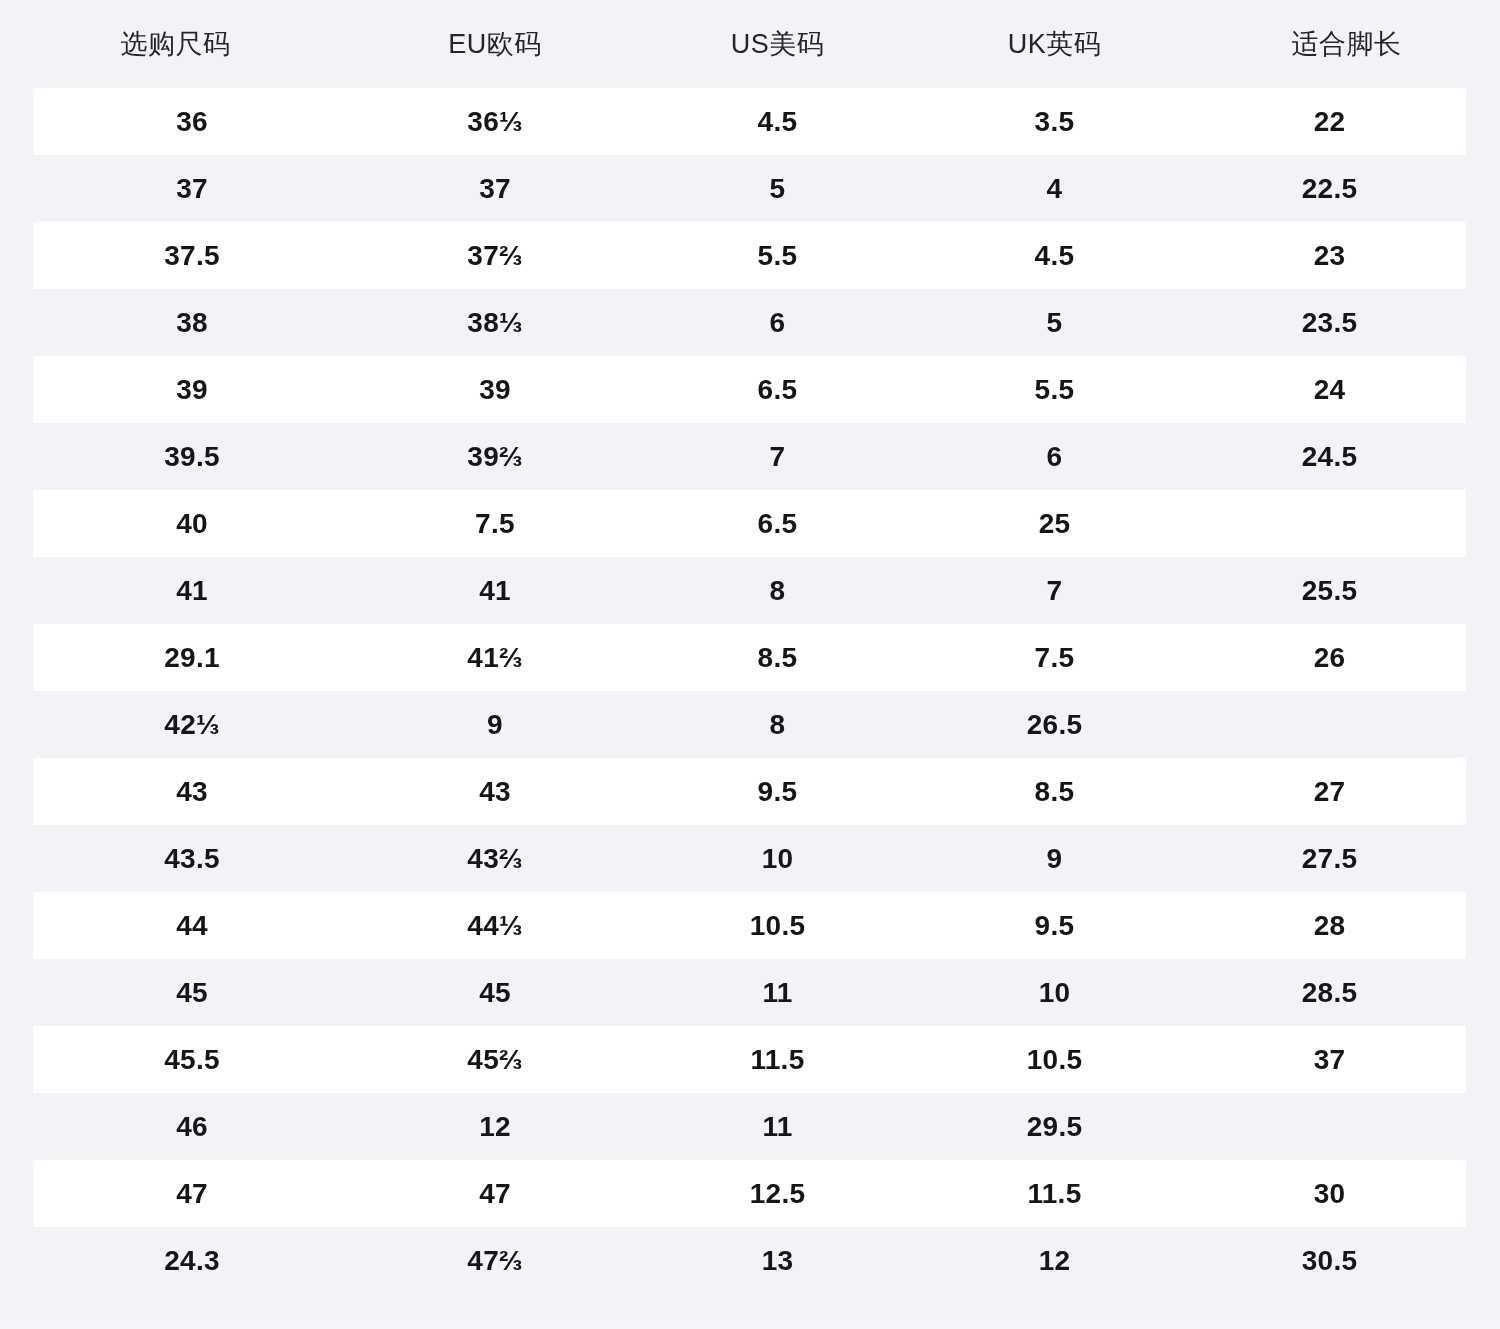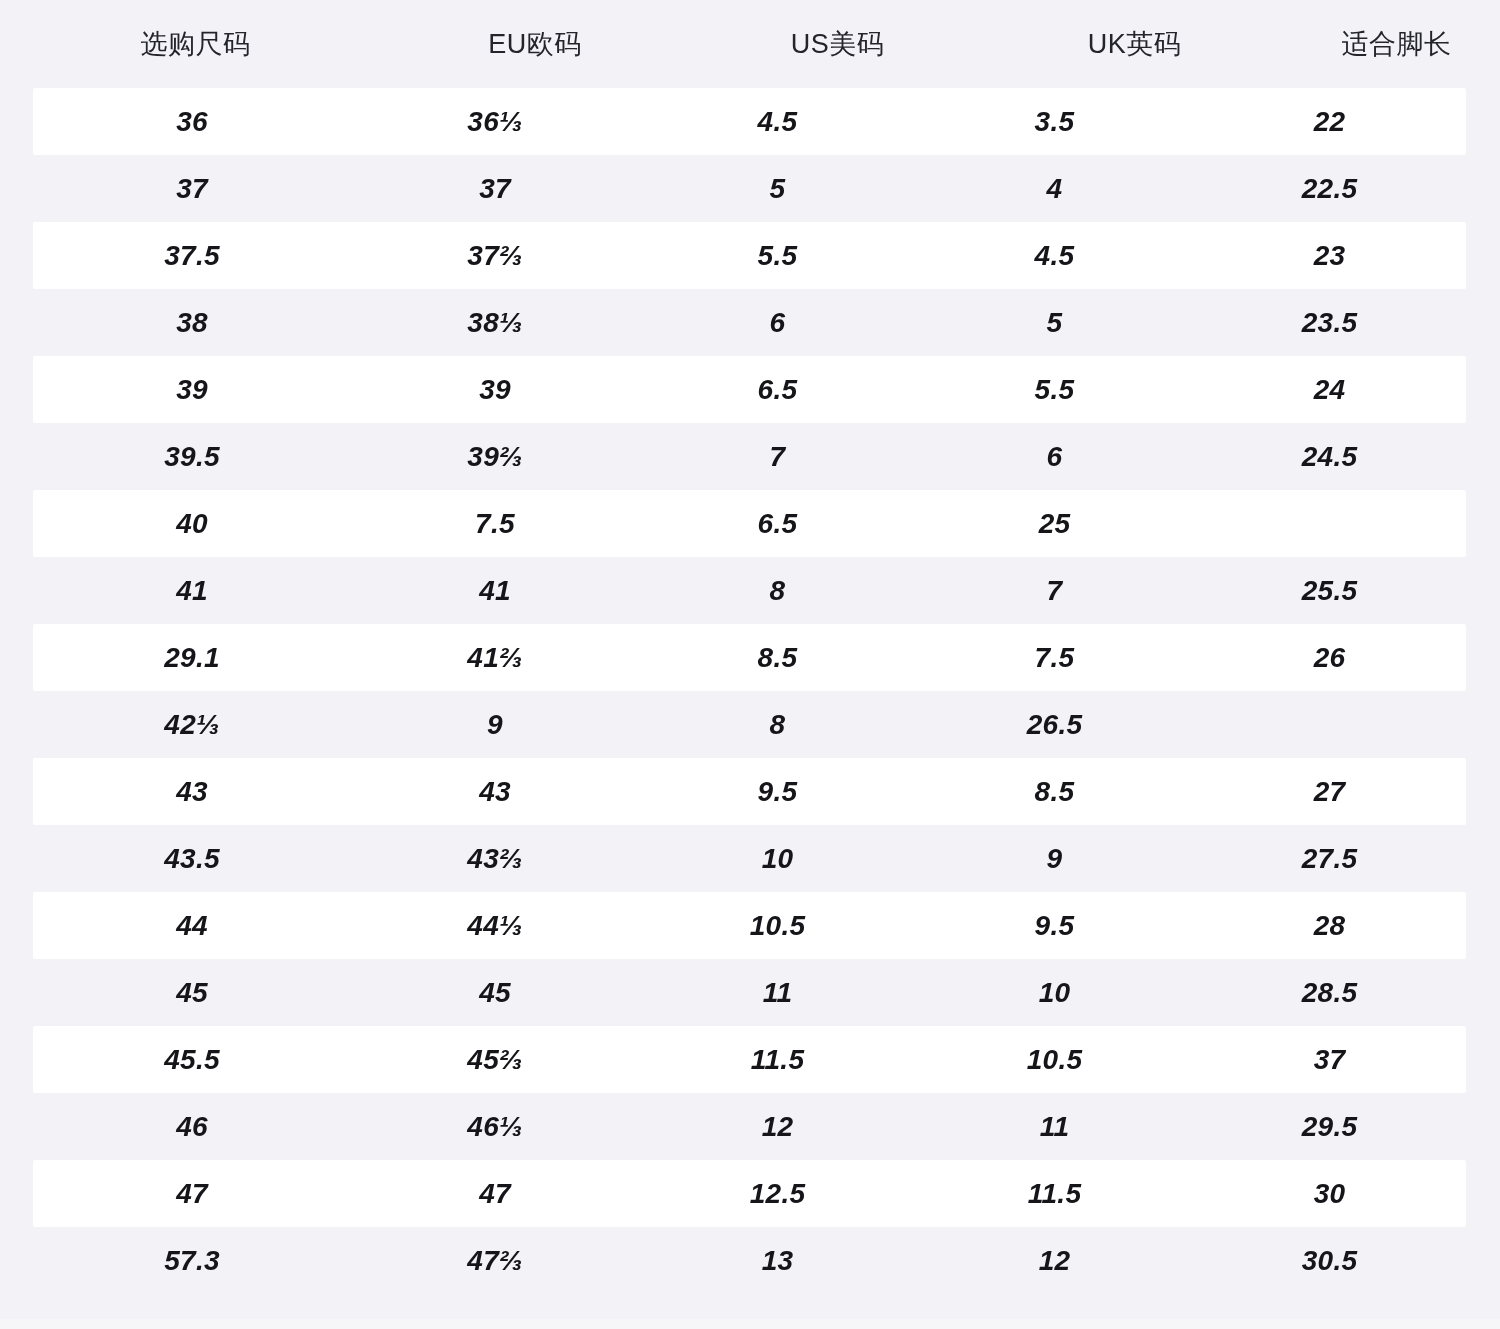--- a/index.html
+++ b/index.html
@@ -31,37 +31,35 @@
     background: #f3f3f7;
   }
   .chart-header .cell {
     flex: 1 1 0;
     text-align: center;
     font-size: 27px;
     font-weight: 400;
     color: #24242b;
     letter-spacing: 0.5px;
     line-height: 1;
-    padding-left: 20px;
   }
 
   
   .chart-body {
     width: 1500px;
   }
   .chart-row {
     display: flex;
     align-items: center;
     width: 1433px;
     margin: 0 auto 0 33px;
     height: 67px;
     background: #f3f3f7;
     border-radius: 2px;
     box-sizing: border-box;
-    font-style: italic;
   }
   .chart-row.stripe-white {
     background: #ffffff;
   }
   .chart-row .cell {
     flex: 1 1 0;
     text-align: center;
     font-size: 28px;
     font-weight: 700;
     color: #16161a;
@@ -204,34 +202,33 @@
       </div>
       <div class="chart-row stripe-white">
         <div class="cell">45.5</div>
         <div class="cell">45⅔</div>
         <div class="cell">11.5</div>
         <div class="cell">10.5</div>
         <div class="cell">37</div>
       </div>
       <div class="chart-row">
         <div class="cell">46</div>
-        <div class="cell">46⅓</div>
         <div class="cell">12</div>
         <div class="cell">11</div>
         <div class="cell">29.5</div>
       </div>
       <div class="chart-row stripe-white">
         <div class="cell">47</div>
         <div class="cell">47</div>
         <div class="cell">12.5</div>
         <div class="cell">11.5</div>
         <div class="cell">30</div>
       </div>
       <div class="chart-row">
-        <div class="cell">57.3</div>
+        <div class="cell">24.3</div>
         <div class="cell">47⅔</div>
         <div class="cell">13</div>
         <div class="cell">12</div>
         <div class="cell">30.5</div>
       </div>
     </div>
 
   <div class="bottom-fade"></div>
 </div>
 

